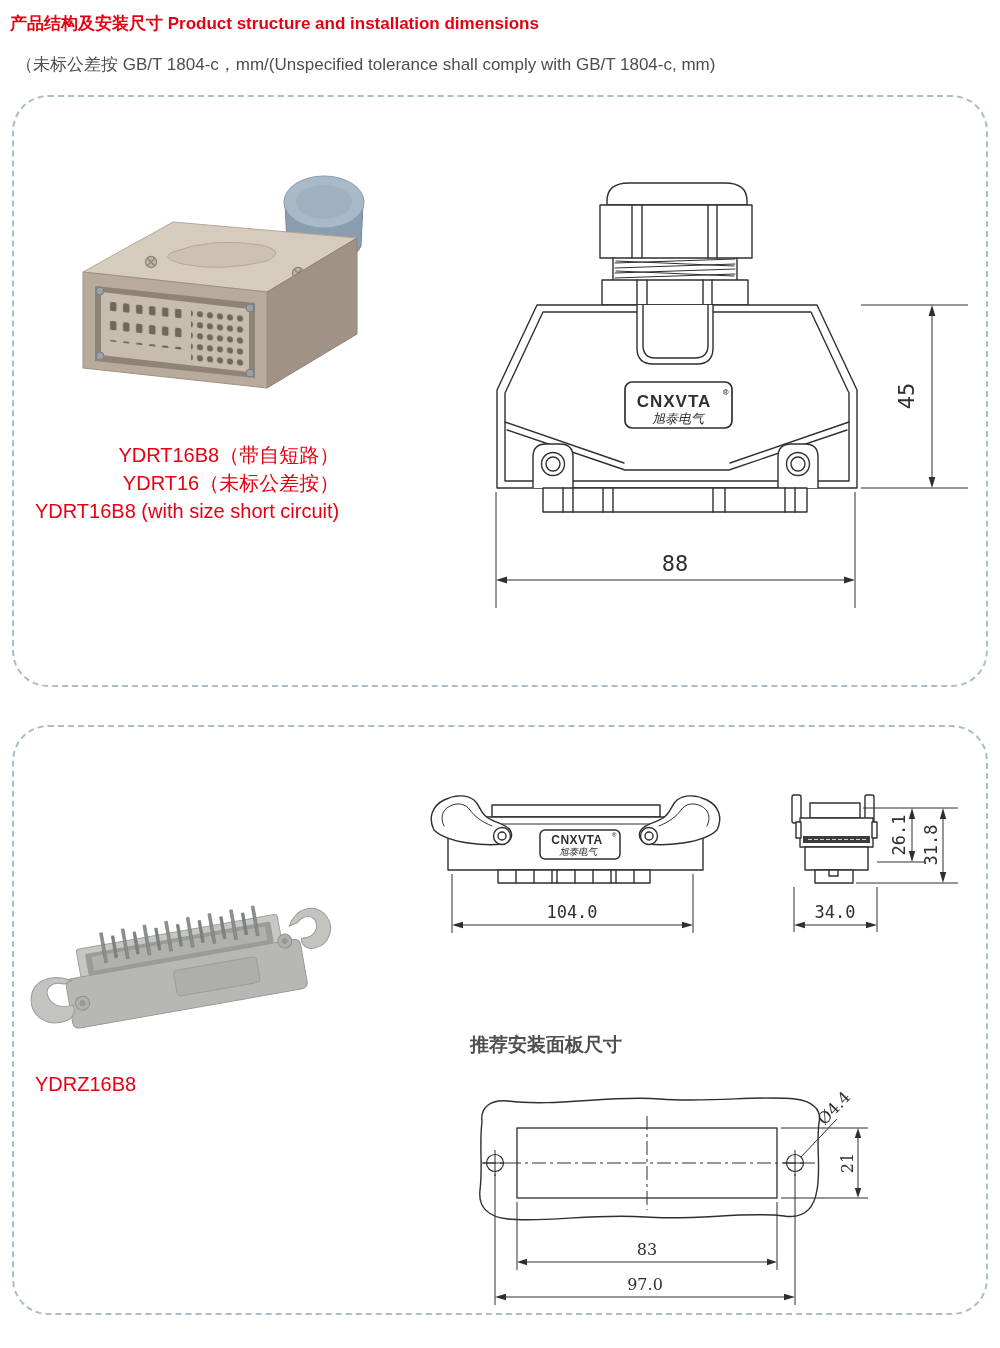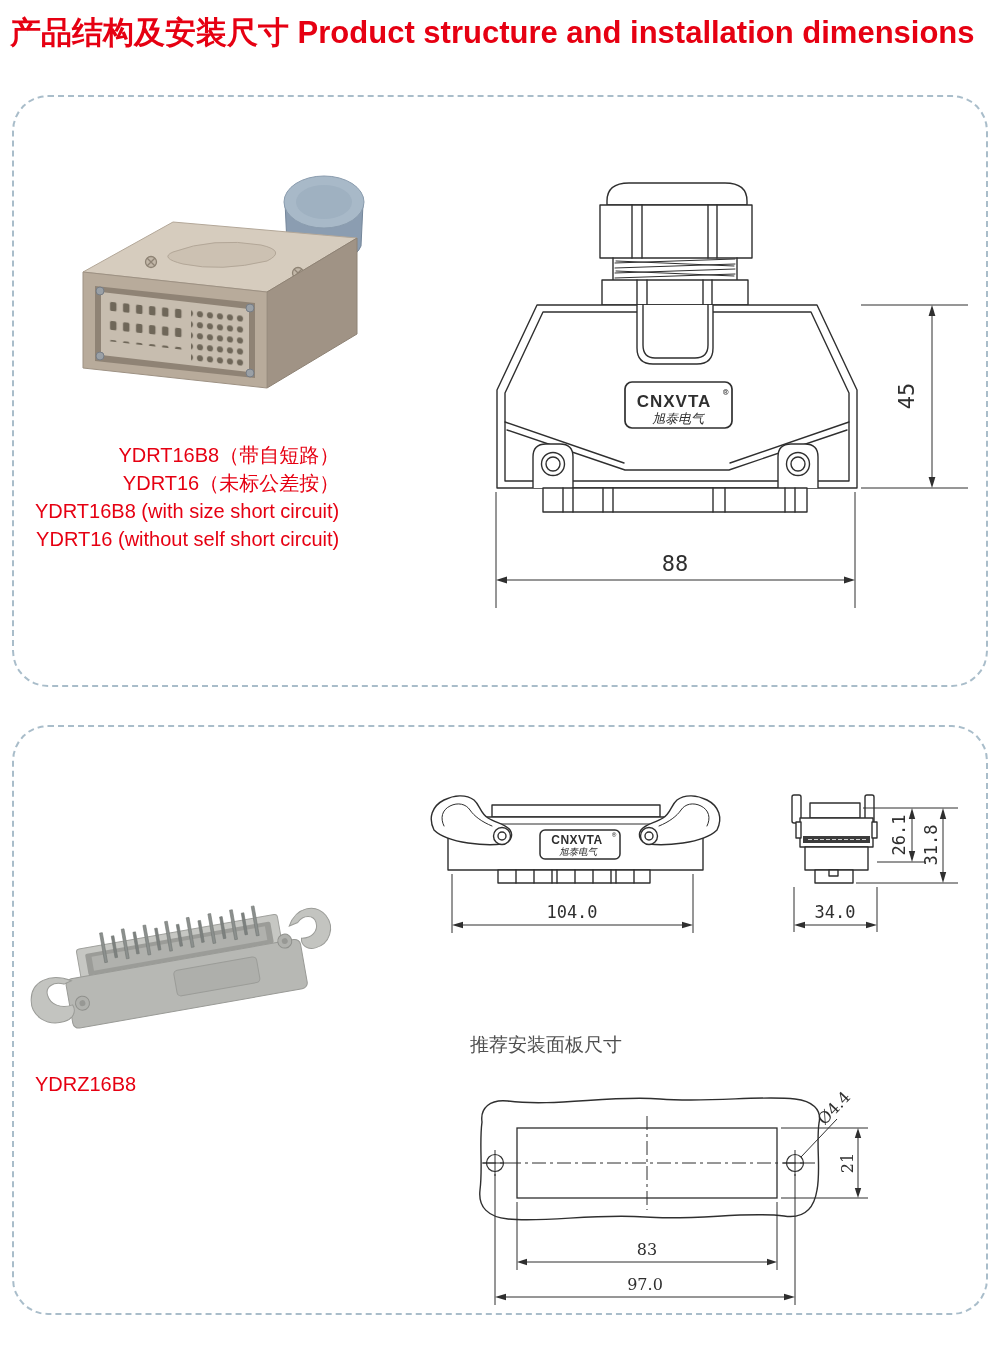--- a/index.html
+++ b/index.html
@@ -1,47 +1,48 @@
 <!DOCTYPE html>
 <html style="--accent: #e60012; --panel-border: #a9bdca; --line: #2f2f2f;"><head>
 <meta charset="utf-8">
 <style>
   * { margin:0; padding:0; box-sizing:border-box; }
   :root { --accent:#e60012; --panel-border:#a9bdca; --line:#2f2f2f; }
   body { background:#ffffff; font-family:"Liberation Sans","DejaVu Sans",sans-serif; }
   .page { position:relative; width:1000px; height:1348px; background:#fff; overflow:hidden; }
   .abs { position:absolute; }
-  .title { position:absolute; left:10px; top:12px; font-size:31px; font-weight:bold; color:var(--accent); white-space:nowrap;text-align:right; }
+  .title { position:absolute; left:10px; top:12px; font-size:17px; font-weight:bold; color:var(--accent); white-space:nowrap;text-align:right; }
   .subtitle { position:absolute; left:16px; top:53px; font-size:17px; color:#4d4d4d; white-space:nowrap; }
   .panel { position:absolute; left:12px; width:976px; border:2px dashed var(--panel-border); border-radius:36px; }
   .panel-top { top:95px; height:592px; }
   .panel-bottom { top:725px; height:590px; }
   .models { position:absolute; left:35px; top:441px; color:var(--accent); font-size:20px; line-height:28px; font-weight:500;text-align:right; }
   .model2 { position:absolute; left:35px; top:1073px; color:var(--accent); font-size:20px; font-weight:500; }
-  .panel-note { position:absolute; left:470px; top:1032px; color:#4f4f4f; font-size:19px; line-height:26px; }
+  .panel-note { position:absolute; left:470px; top:1032px; color:#4f4f4f; font-size:19px; line-height:26px;font-weight:bold; }
   
   svg text { font-family:"DejaVu Sans Mono", monospace; fill:var(--line); }
   .ln  { stroke:var(--line); stroke-width:1.4; fill:none; stroke-linejoin:round; stroke-linecap:round; }
   .lnt { stroke:var(--line); stroke-width:1; fill:none; stroke-linecap:round; }
   .lnf { stroke:var(--line); stroke-width:1.4; fill:#ffffff; stroke-linejoin:round; }
   .dim { stroke:var(--line); stroke-width:1; fill:none; }
   .cl  { stroke:var(--line); stroke-width:1; fill:none; stroke-dasharray:14 4 3 4; }
   .arr { fill:var(--line); stroke:none; }
   .dimL { font-size:22px; }
   .dimM { font-size:17px; }
   .dimS { font-family:"DejaVu Serif", serif; font-size:16px; }
   .logotxt { font-family:"Liberation Sans", sans-serif; font-weight:bold; }
   .cjk { font-family:"DejaVu Sans", sans-serif; font-style:italic; }
 </style>
 </head>
 <body>
 
 <div class="page">
 
   <h1 class="title">产品结构及安装尺寸 Product structure and installation dimensions</h1>
+  <div class="subtitle">（未标公差按 GB/T 1804-c，mm/(Unspecified tolerance shall comply with GB/T 1804-c, mm)</div>
 
   <section class="panel panel-top"></section>
   <section class="panel panel-bottom"></section>
 
   <svg class="abs" style="left:55px;top:140px" width="350" height="290" viewBox="0 0 350 290">
     <defs>
       <pattern id="holesq" width="13" height="19" patternUnits="userSpaceOnUse" patternTransform="skewY(6)">
         <rect x="3" y="4" width="6.5" height="9" rx="1.5" fill="#6f6759"></rect>
       </pattern>
       <pattern id="holedot" width="10" height="11" patternUnits="userSpaceOnUse" patternTransform="skewY(6)">
@@ -72,21 +73,20 @@
         <circle cx="195" cy="168" r="4"></circle>
       <circle cx="45" cy="216" r="4"></circle>
         <circle cx="195" cy="233" r="4"></circle>
     </g>
   </svg>
 
   <div class="models">
     <div>YDRT16B8（带自短路）</div>
     <div>YDRT16（未标公差按）</div>
     <div>YDRT16B8 (with size short circuit)</div>
-    <div>YDRT16 (without self short circuit)</div>
   </div>
 
   <svg class="abs" style="left:440px;top:160px" width="530" height="450" viewBox="0 0 530 450">
     <g>
       <path class="lnf" d="M 167,45 L 167,41 Q 167,23 189,23 L 285,23 Q 307,23 307,41 L 307,45 Z"></path>
       <rect class="lnf" x="160" y="45" width="152" height="53"></rect>
       <path class="ln" d="M 192,45 V 98 M 202,45 V 98 M 268,45 V 98 M 277,45 V 98"></path>
       <path class="ln" d="M 173,98 V 120 M 297,98 V 120"></path>
       <path class="lnt" d="M 175,103 L 295,99 M 175,108 L 295,104 M 175,113 L 295,109 M 175,118 L 295,114 M 176,101 L 294,106 M 176,111 L 294,116"></path>
       <rect class="lnf" x="162" y="120" width="146" height="25"></rect>

